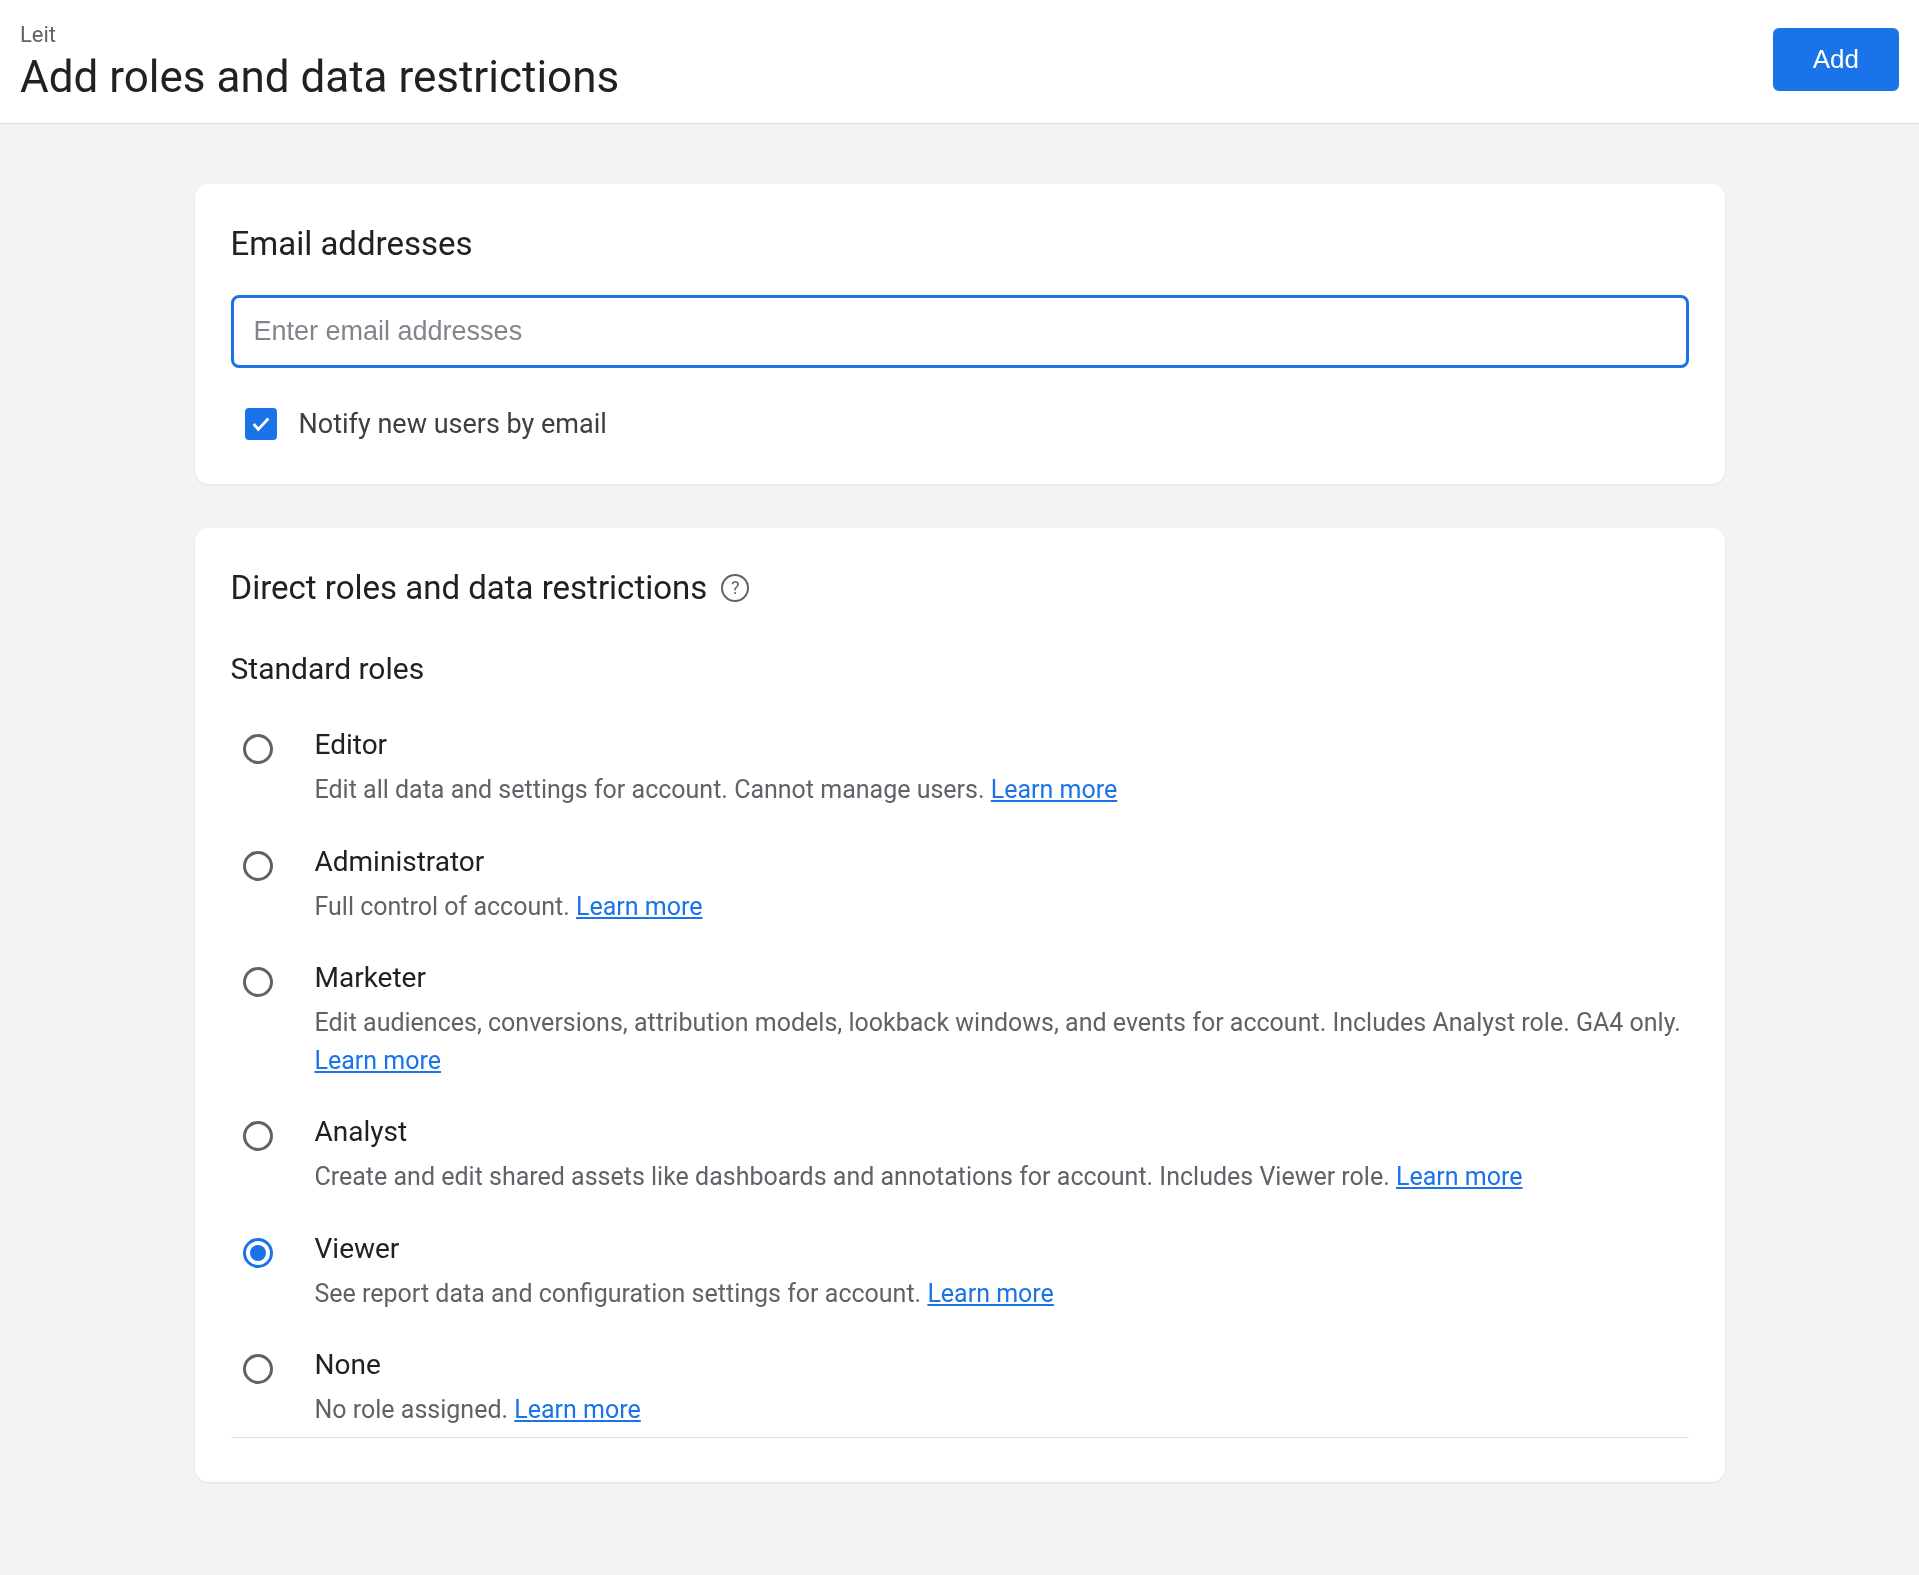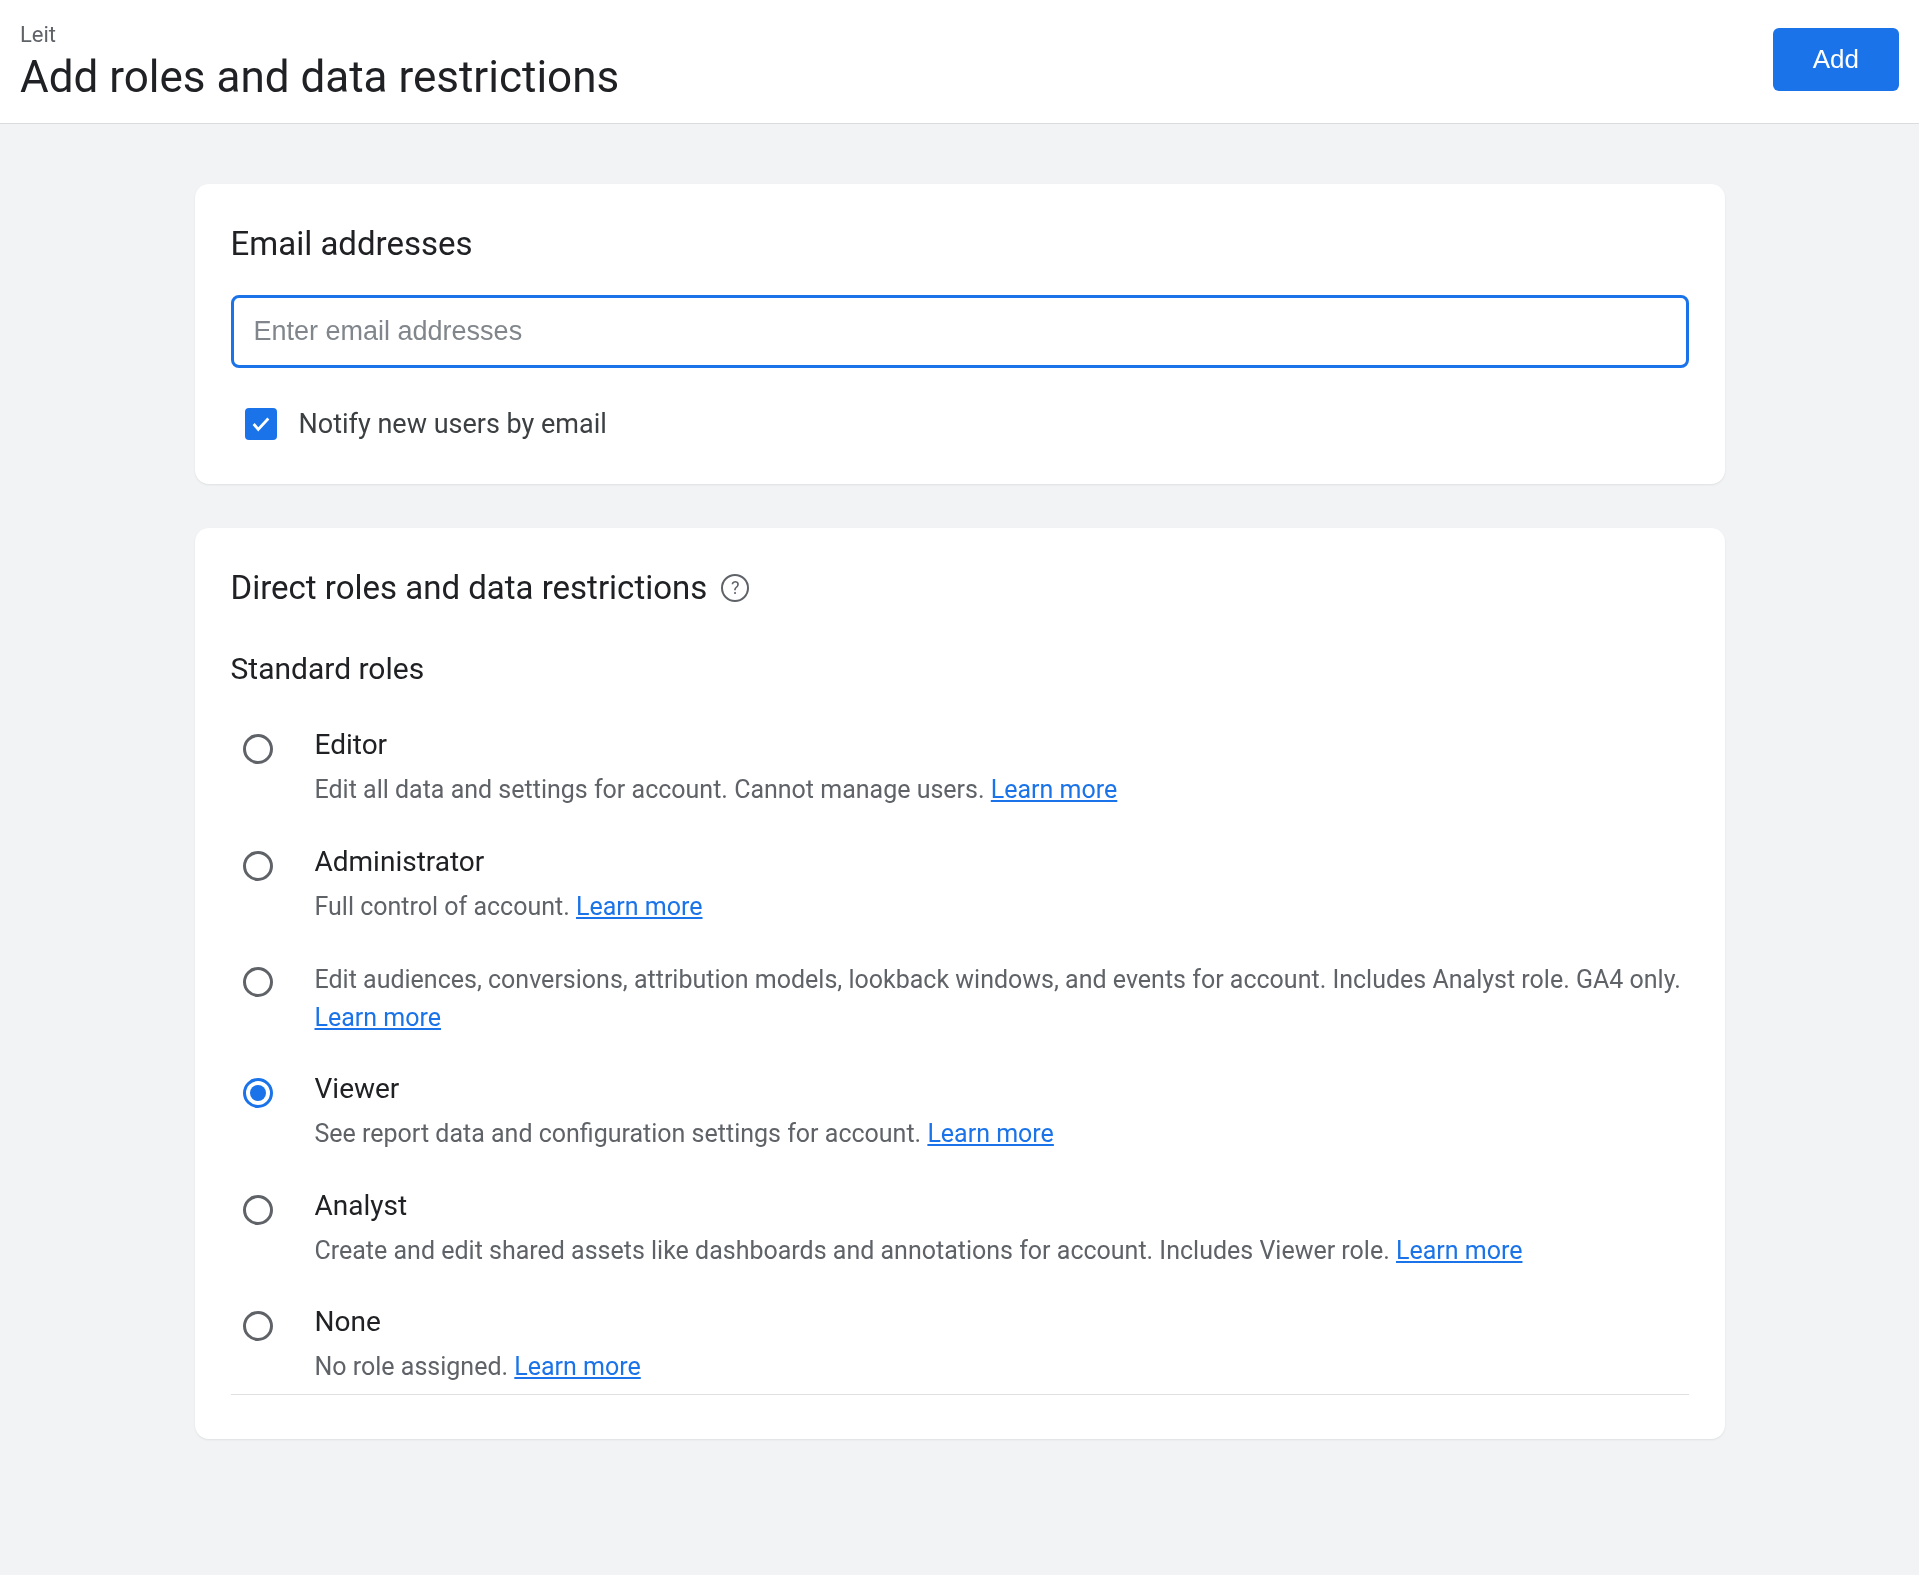--- a/index.html
+++ b/index.html
@@ -238,42 +238,43 @@
           <div class="role-title">Administrator</div>
           <div class="role-desc">
             <span>Full control of account. </span><a class="learn-more">Learn more</a>
           </div>
         </div>
       </div>
 
       <div class="role-item">
         <div class="radio"></div>
         <div class="role-text">
+          <div class="role-title">Marketer</div>
           <div class="role-desc">
             <span>Edit audiences, conversions, attribution models, lookback windows, and events for account. Includes Analyst role. GA4 only. </span><a class="learn-more">Learn more</a>
           </div>
         </div>
       </div>
 
       <div class="role-item">
+        <div class="radio"></div>
+        <div class="role-text">
+          <div class="role-title">Analyst</div>
+          <div class="role-desc">
+            <span>Create and edit shared assets like dashboards and annotations for account. Includes Viewer role. </span><a class="learn-more">Learn more</a>
+          </div>
+        </div>
+      </div>
+
+      <div class="role-item">
         <div class="radio selected"></div>
         <div class="role-text">
           <div class="role-title">Viewer</div>
           <div class="role-desc">
             <span>See report data and configuration settings for account. </span><a class="learn-more">Learn more</a>
-          </div>
-        </div>
-      </div>
-
-      <div class="role-item">
-        <div class="radio"></div>
-        <div class="role-text">
-          <div class="role-title">Analyst</div>
-          <div class="role-desc">
-            <span>Create and edit shared assets like dashboards and annotations for account. Includes Viewer role. </span><a class="learn-more">Learn more</a>
           </div>
         </div>
       </div>
 
       <div class="role-item">
         <div class="radio"></div>
         <div class="role-text">
           <div class="role-title">None</div>
           <div class="role-desc">
             <span>No role assigned. </span><a class="learn-more">Learn more</a>

